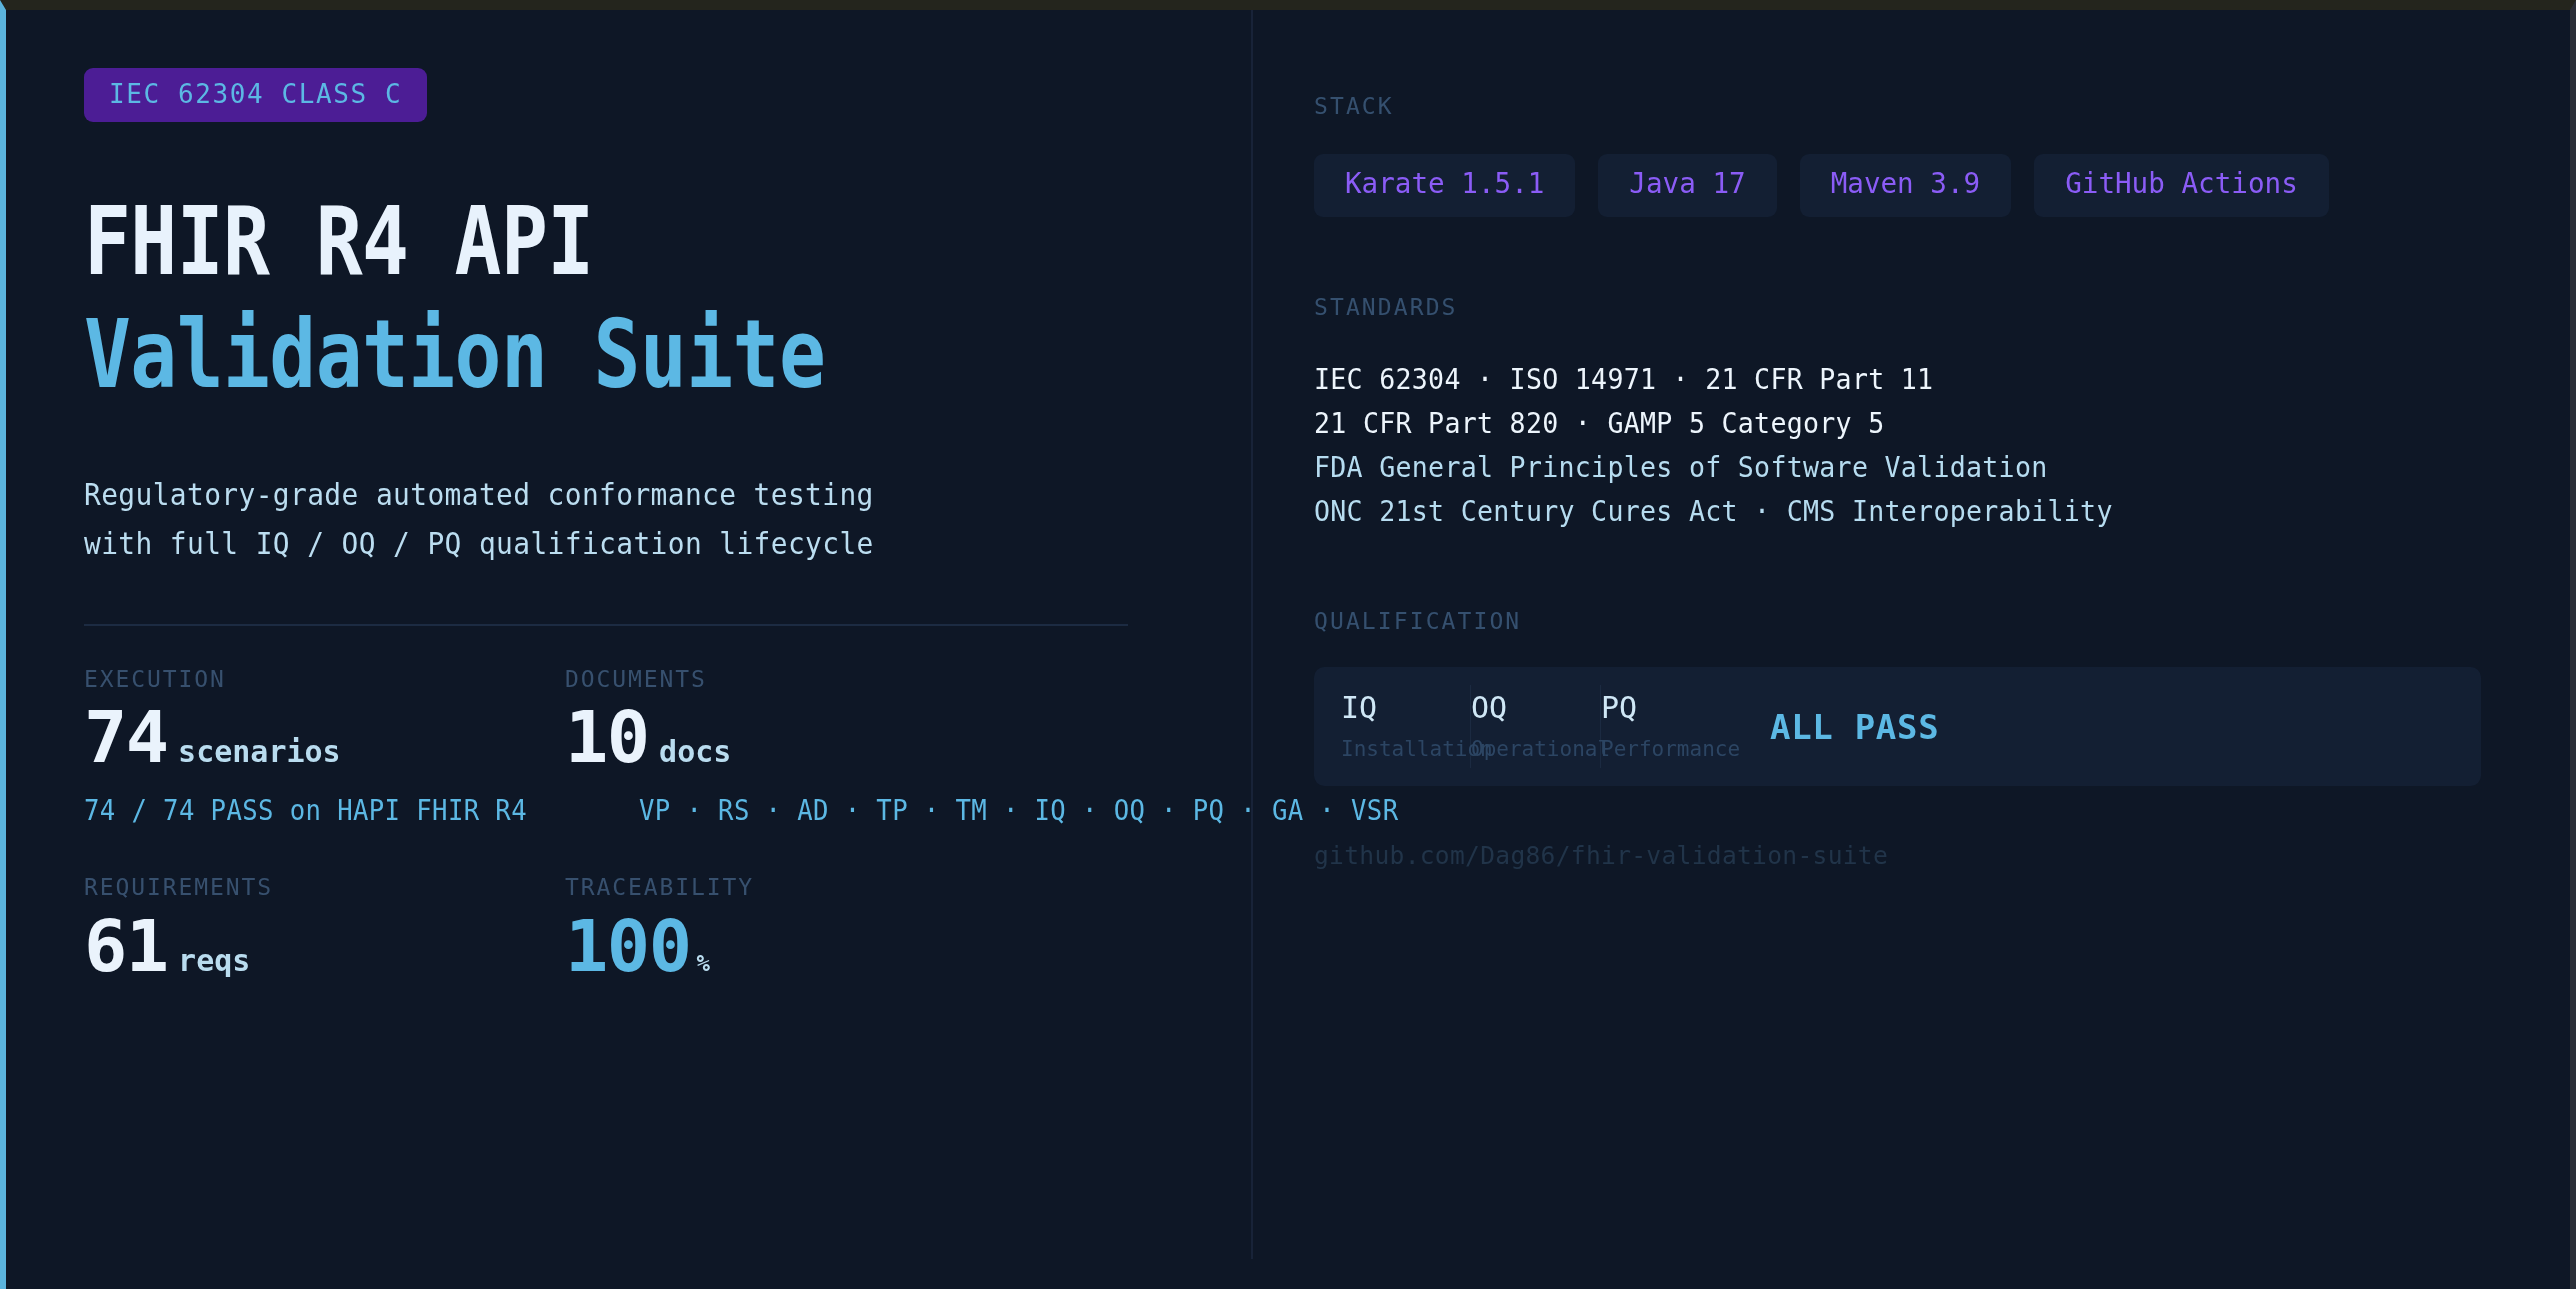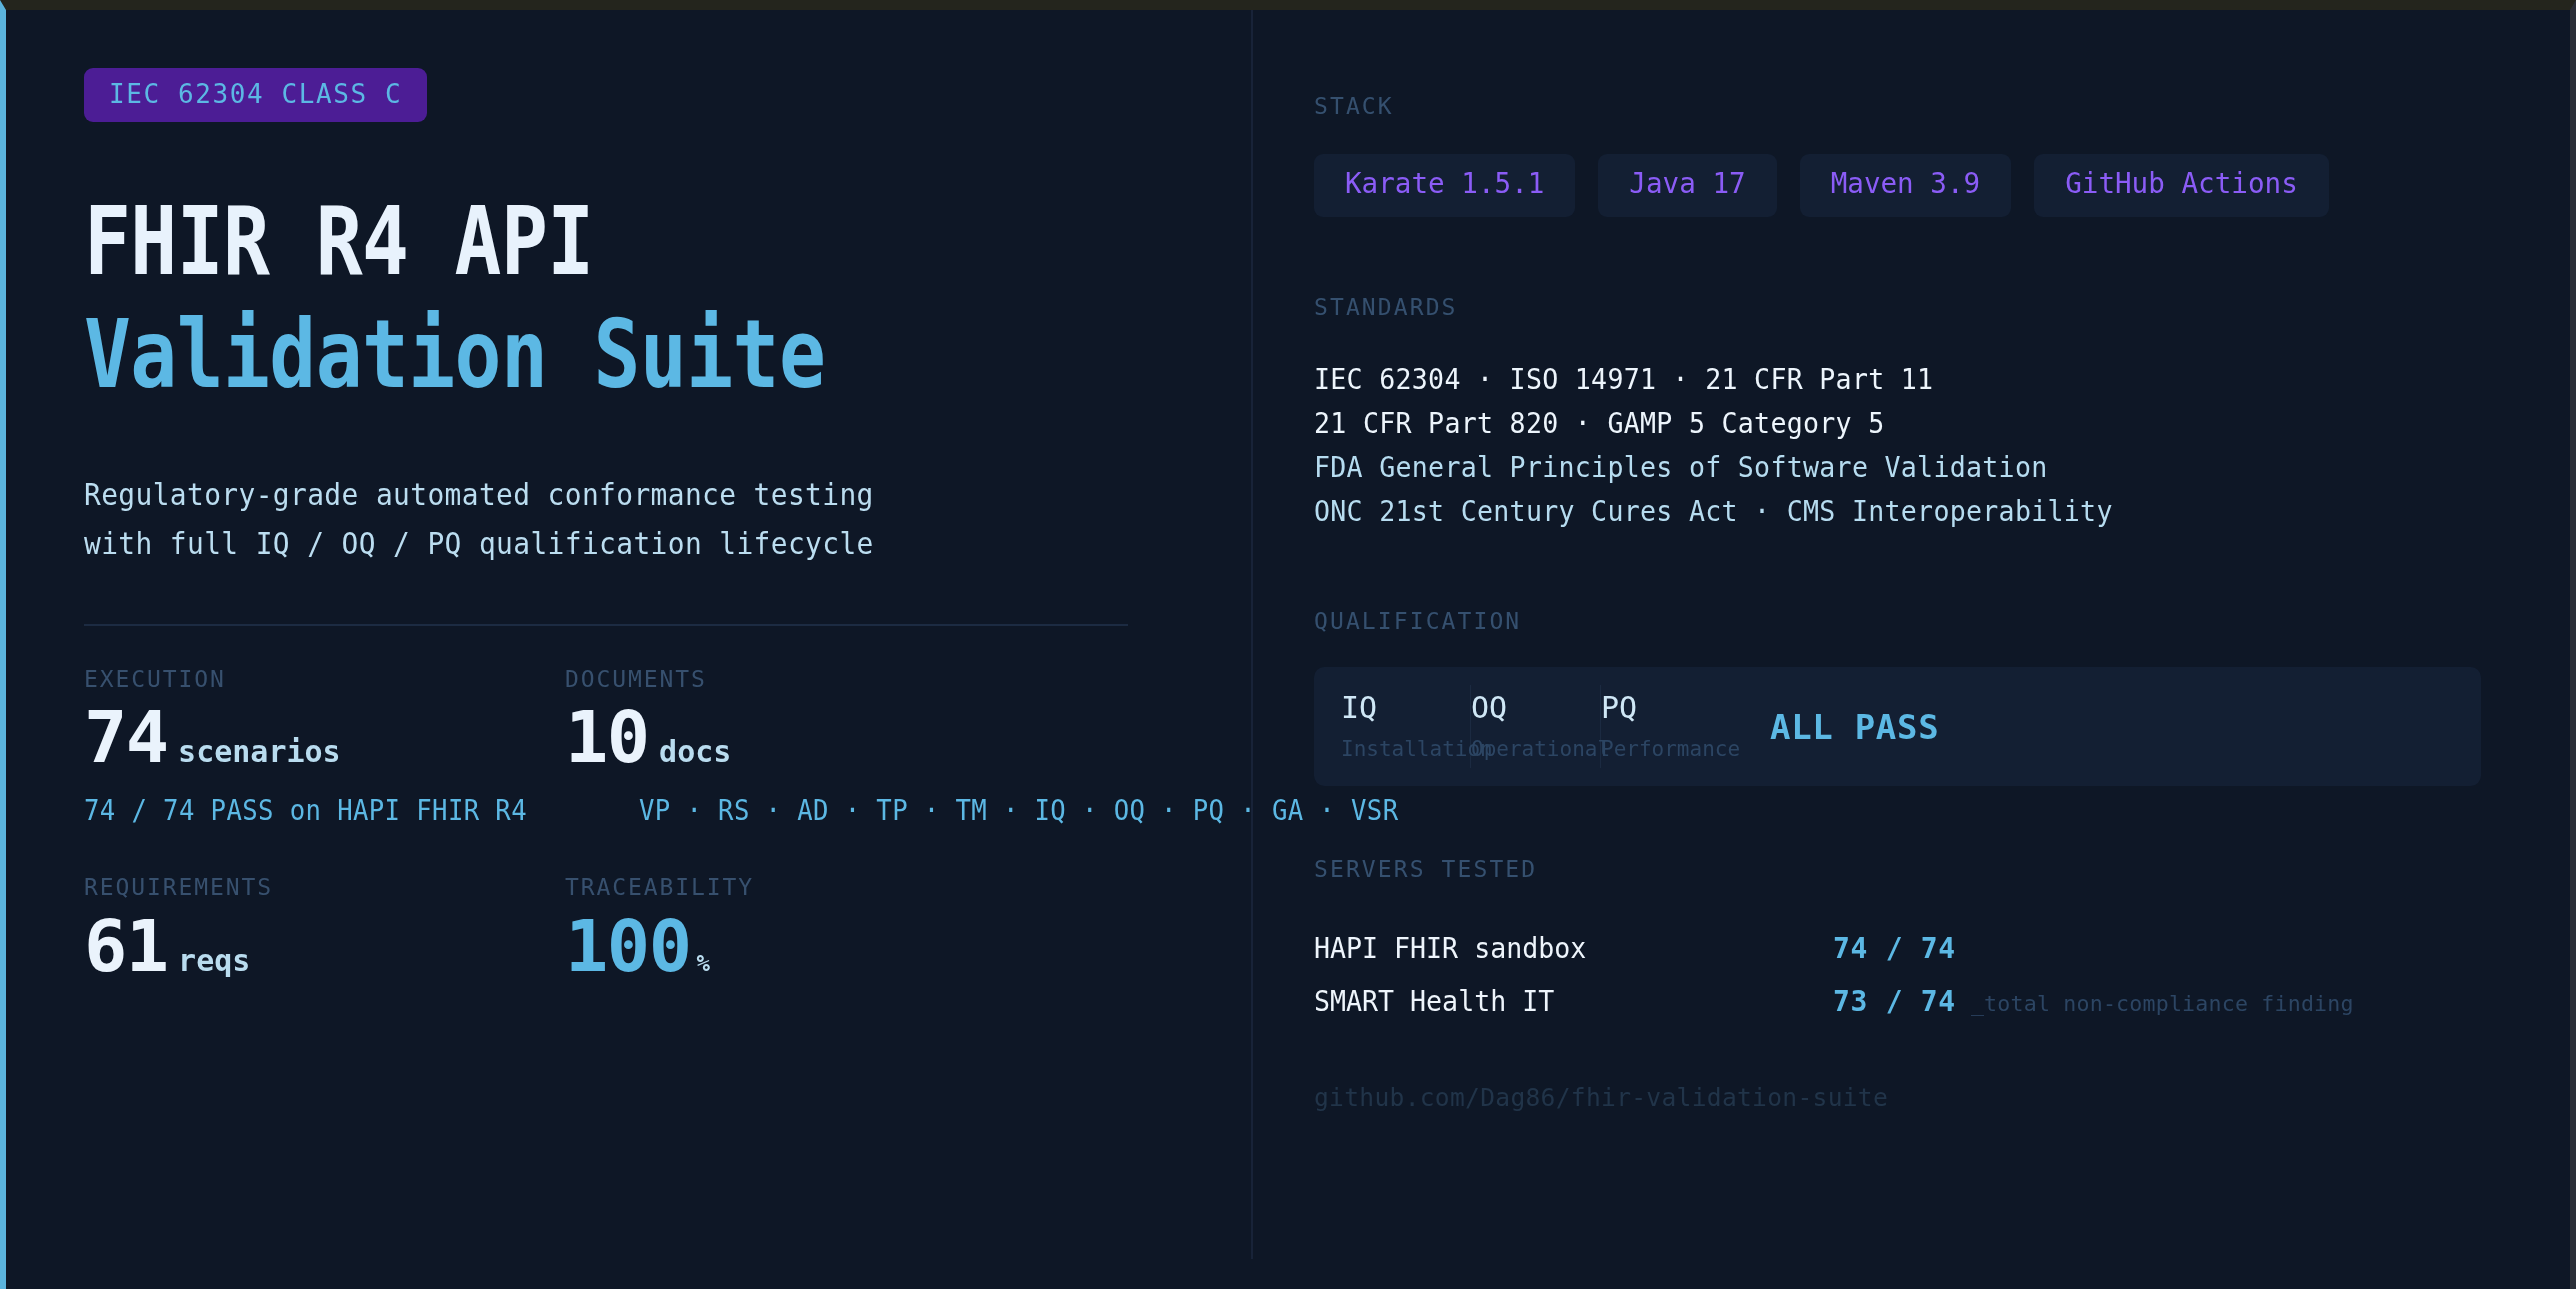--- a/index.html
+++ b/index.html
@@ -360,34 +360,19 @@
             <span class="qual-sub">Operational</span>
           </div>
           <div class="qual-cell">
             <span class="qual-code">PQ</span>
             <span class="qual-sub">Performance</span>
           </div>
           <div class="qual-status">ALL PASS</div>
         </div>
       </div>
 
-      <div class="servers">
-        <div class="sec-label">SERVERS TESTED</div>
-        <div class="srv-rows">
-          <div class="srv-row">
-            <span class="srv-name">HAPI FHIR sandbox</span>
-            <span class="srv-score">74 / 74</span>
-            <span class="srv-note"></span>
-          </div>
-          <div class="srv-row">
-            <span class="srv-name">SMART Health IT</span>
-            <span class="srv-score">73 / 74</span>
-            <span class="srv-note">_total non-compliance finding</span>
-          </div>
-        </div>
-      </div>
 
       <div class="footer">github.com/Dag86/fhir-validation-suite</div>
 
     </div>
   </div>
 </div>
 
 
 </body></html>

